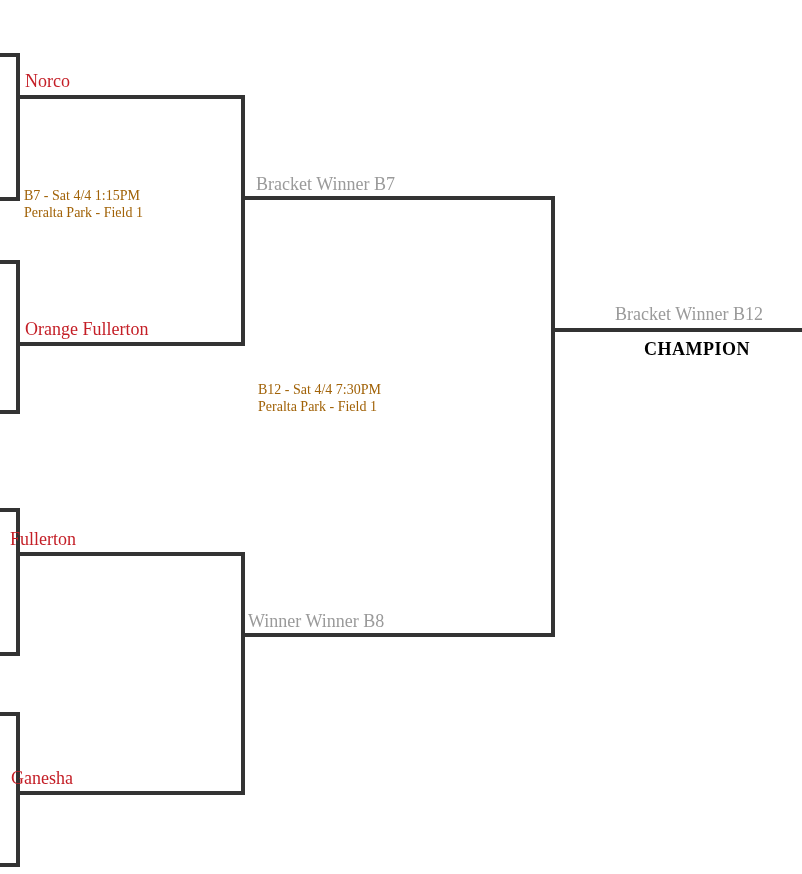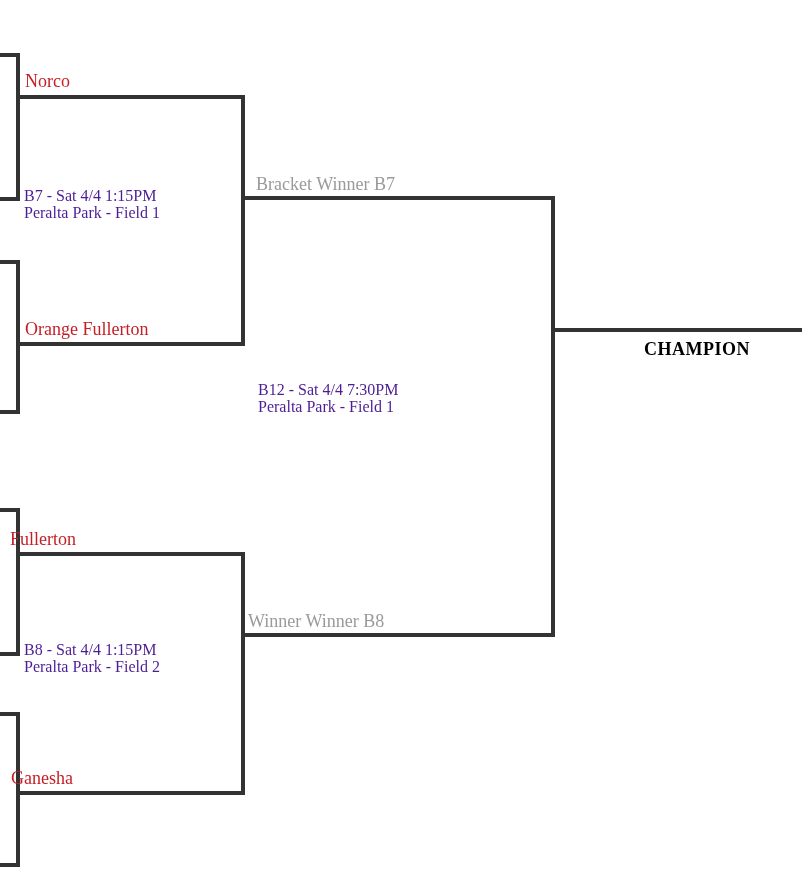--- a/index.html
+++ b/index.html
@@ -62,22 +62,22 @@
     font-size:18px;
     line-height:20px;
     white-space:nowrap;
   }
   #winner-b7{left:256px;top:174px;}
   #winner-b8{left:248px;top:611px;}
   #winner-b12{left:615px;top:304px;}
 
   .game-info{
     position:absolute;
-    color:#4c1d95;
-    font-size:16px;
+    color:#a16207;
+    font-size:14px;
     line-height:17px;
     white-space:nowrap;
   }
   #info-b7{left:24px;top:187px;}
   #info-b8{left:24px;top:641px;}
   #info-b12{left:250px;top:381px;margin-left:8px;}
 
   #champion-label{
     position:absolute;
     left:644px;top:339px;
@@ -127,32 +127,29 @@
   <div class="line h" id="b7-winner-line"></div>
 
   <span class="team" id="team-fullerton">Fullerton</span>
   <div class="line h" id="line-fullerton"></div>
 
   <span class="team" id="team-ganesha">Ganesha</span>
   <div class="line h" id="line-ganesha"></div>
 
   <div class="line v" id="b8-vert"></div>
 
-  <div class="game-info" id="info-b8">
-    <div>B8 - Sat 4/4 1:15PM</div>
-    <div>Peralta Park - Field 2</div>
-  </div>
 
   <span class="winner-label" id="winner-b8">Winner Winner B8</span>
   <div class="line h" id="b8-winner-line"></div>
 
   <div class="line v" id="b12-vert"></div>
 
   <div class="game-info" id="info-b12">
     <div>B12 - Sat 4/4 7:30PM</div>
     <div>Peralta Park - Field 1</div>
   </div>
 
+  <span class="winner-label" id="winner-b12">Bracket Winner B12</span>
   <div class="line h" id="b12-winner-line"></div>
 
   <span id="champion-label">CHAMPION</span>
 
 </div>
 
 </body></html>

